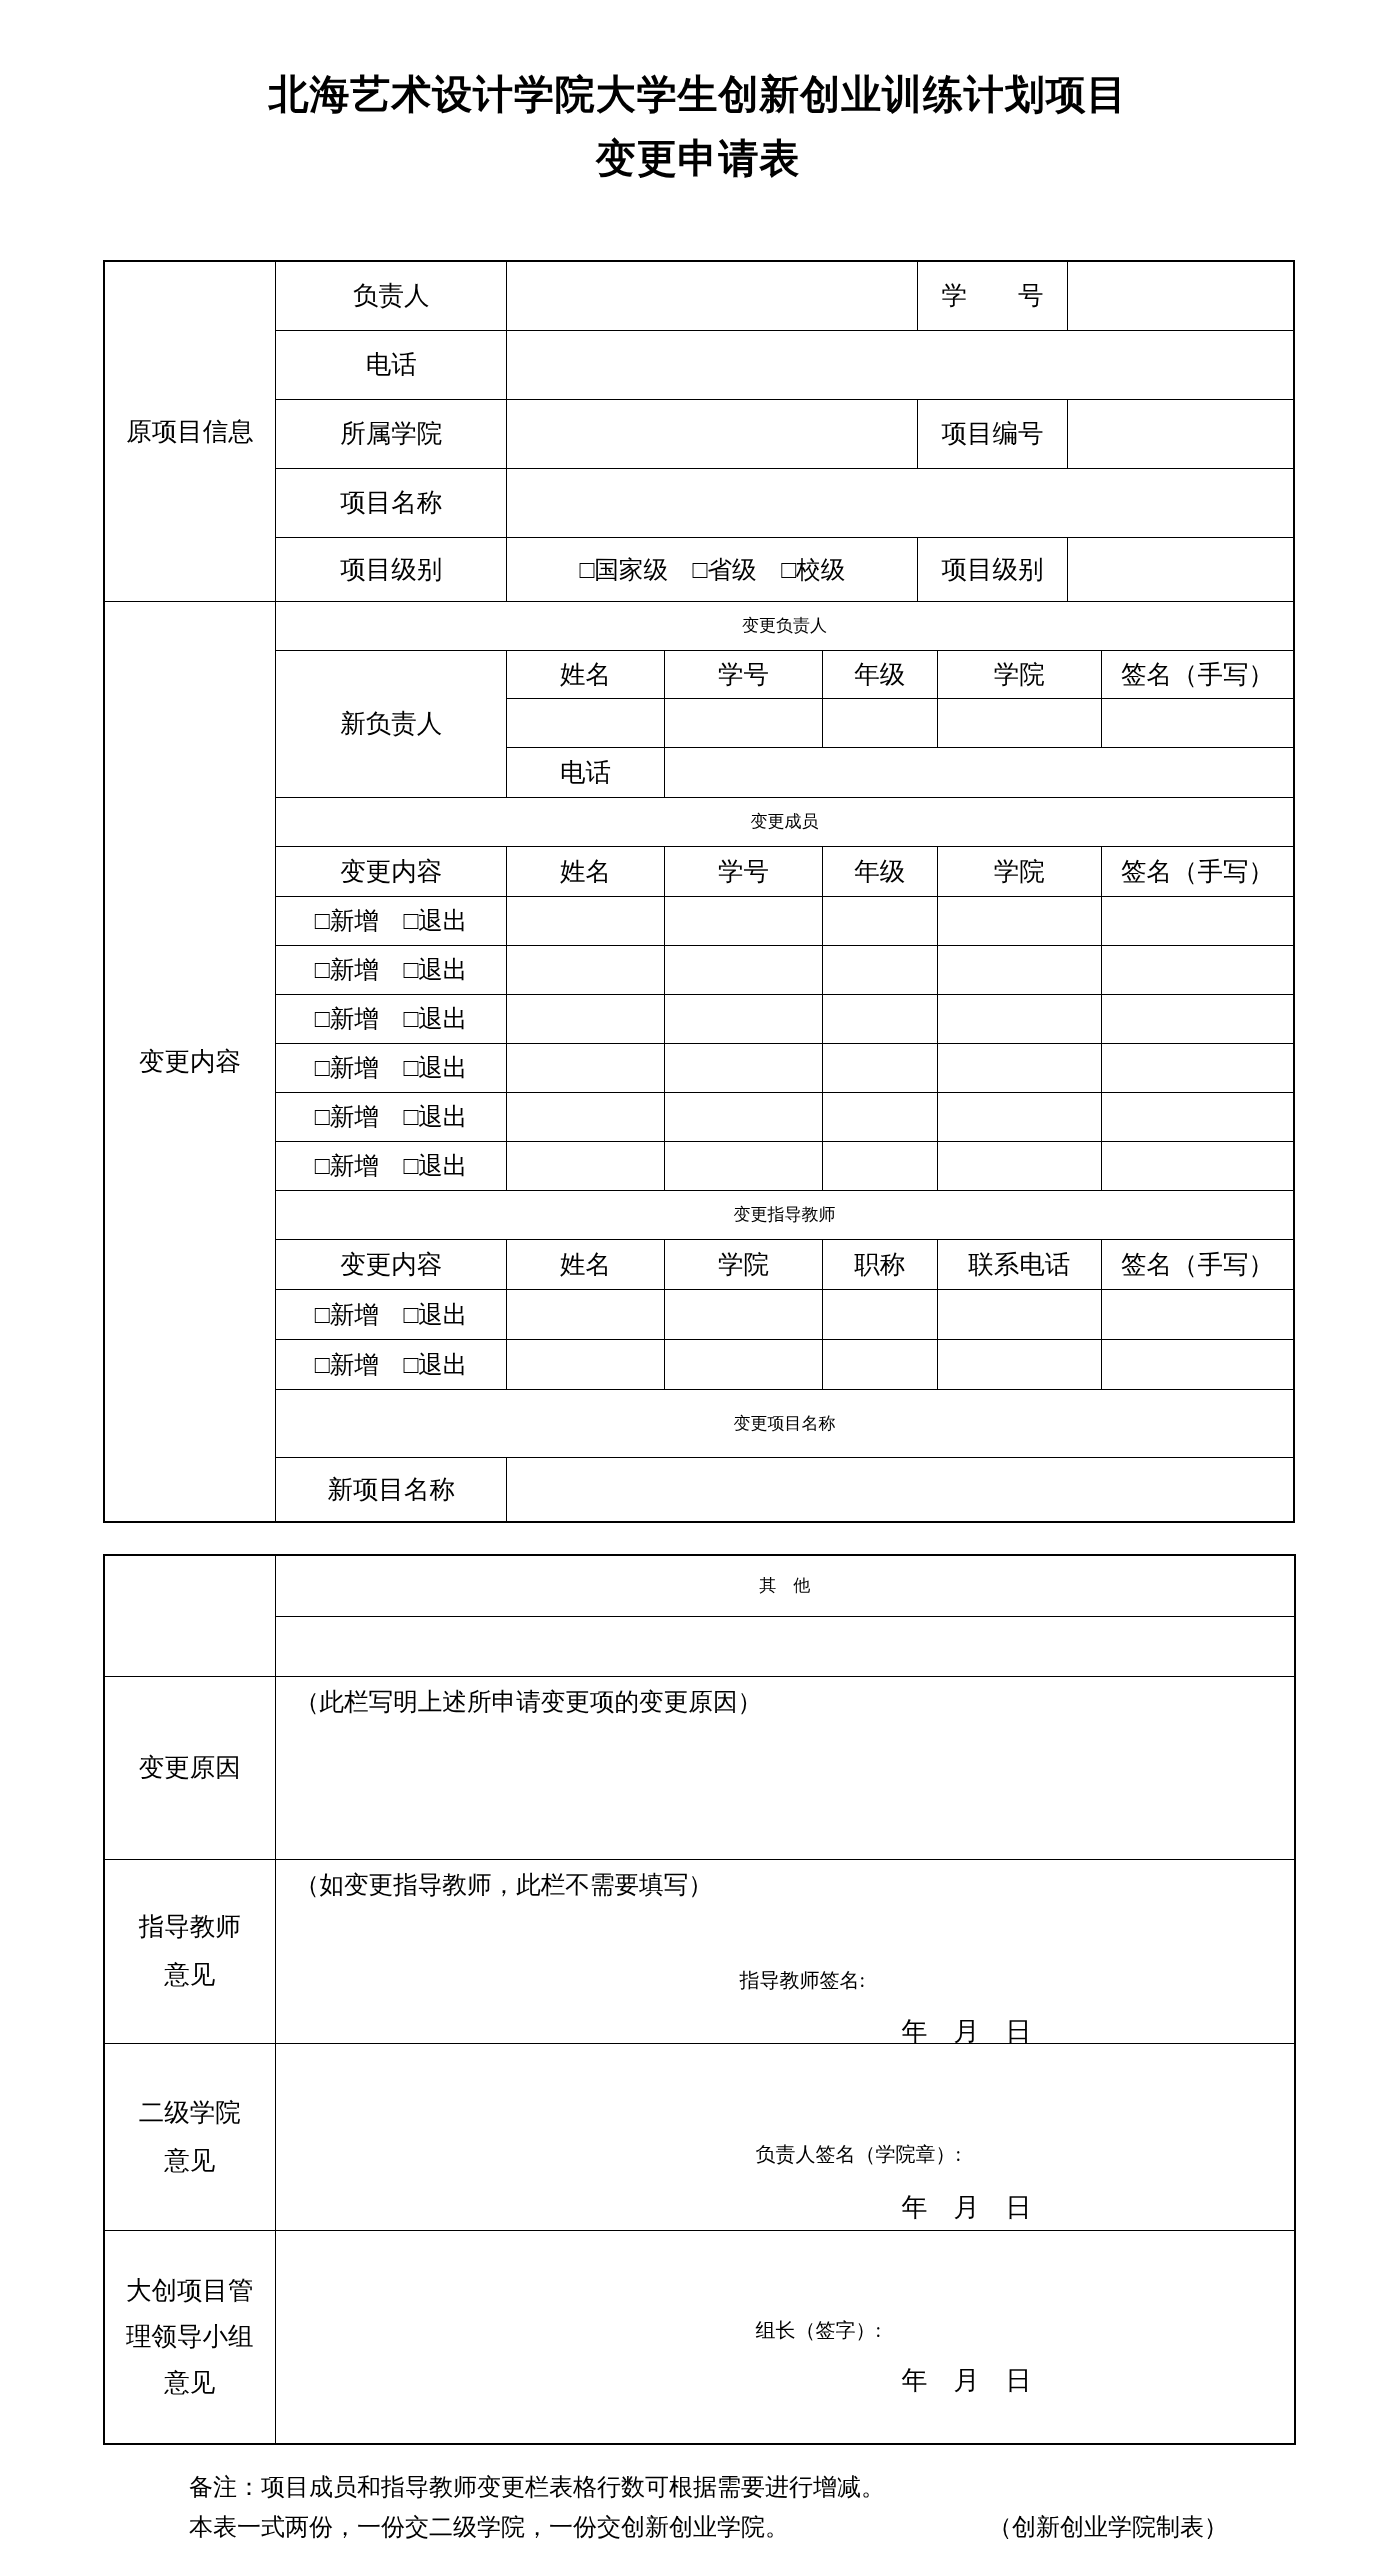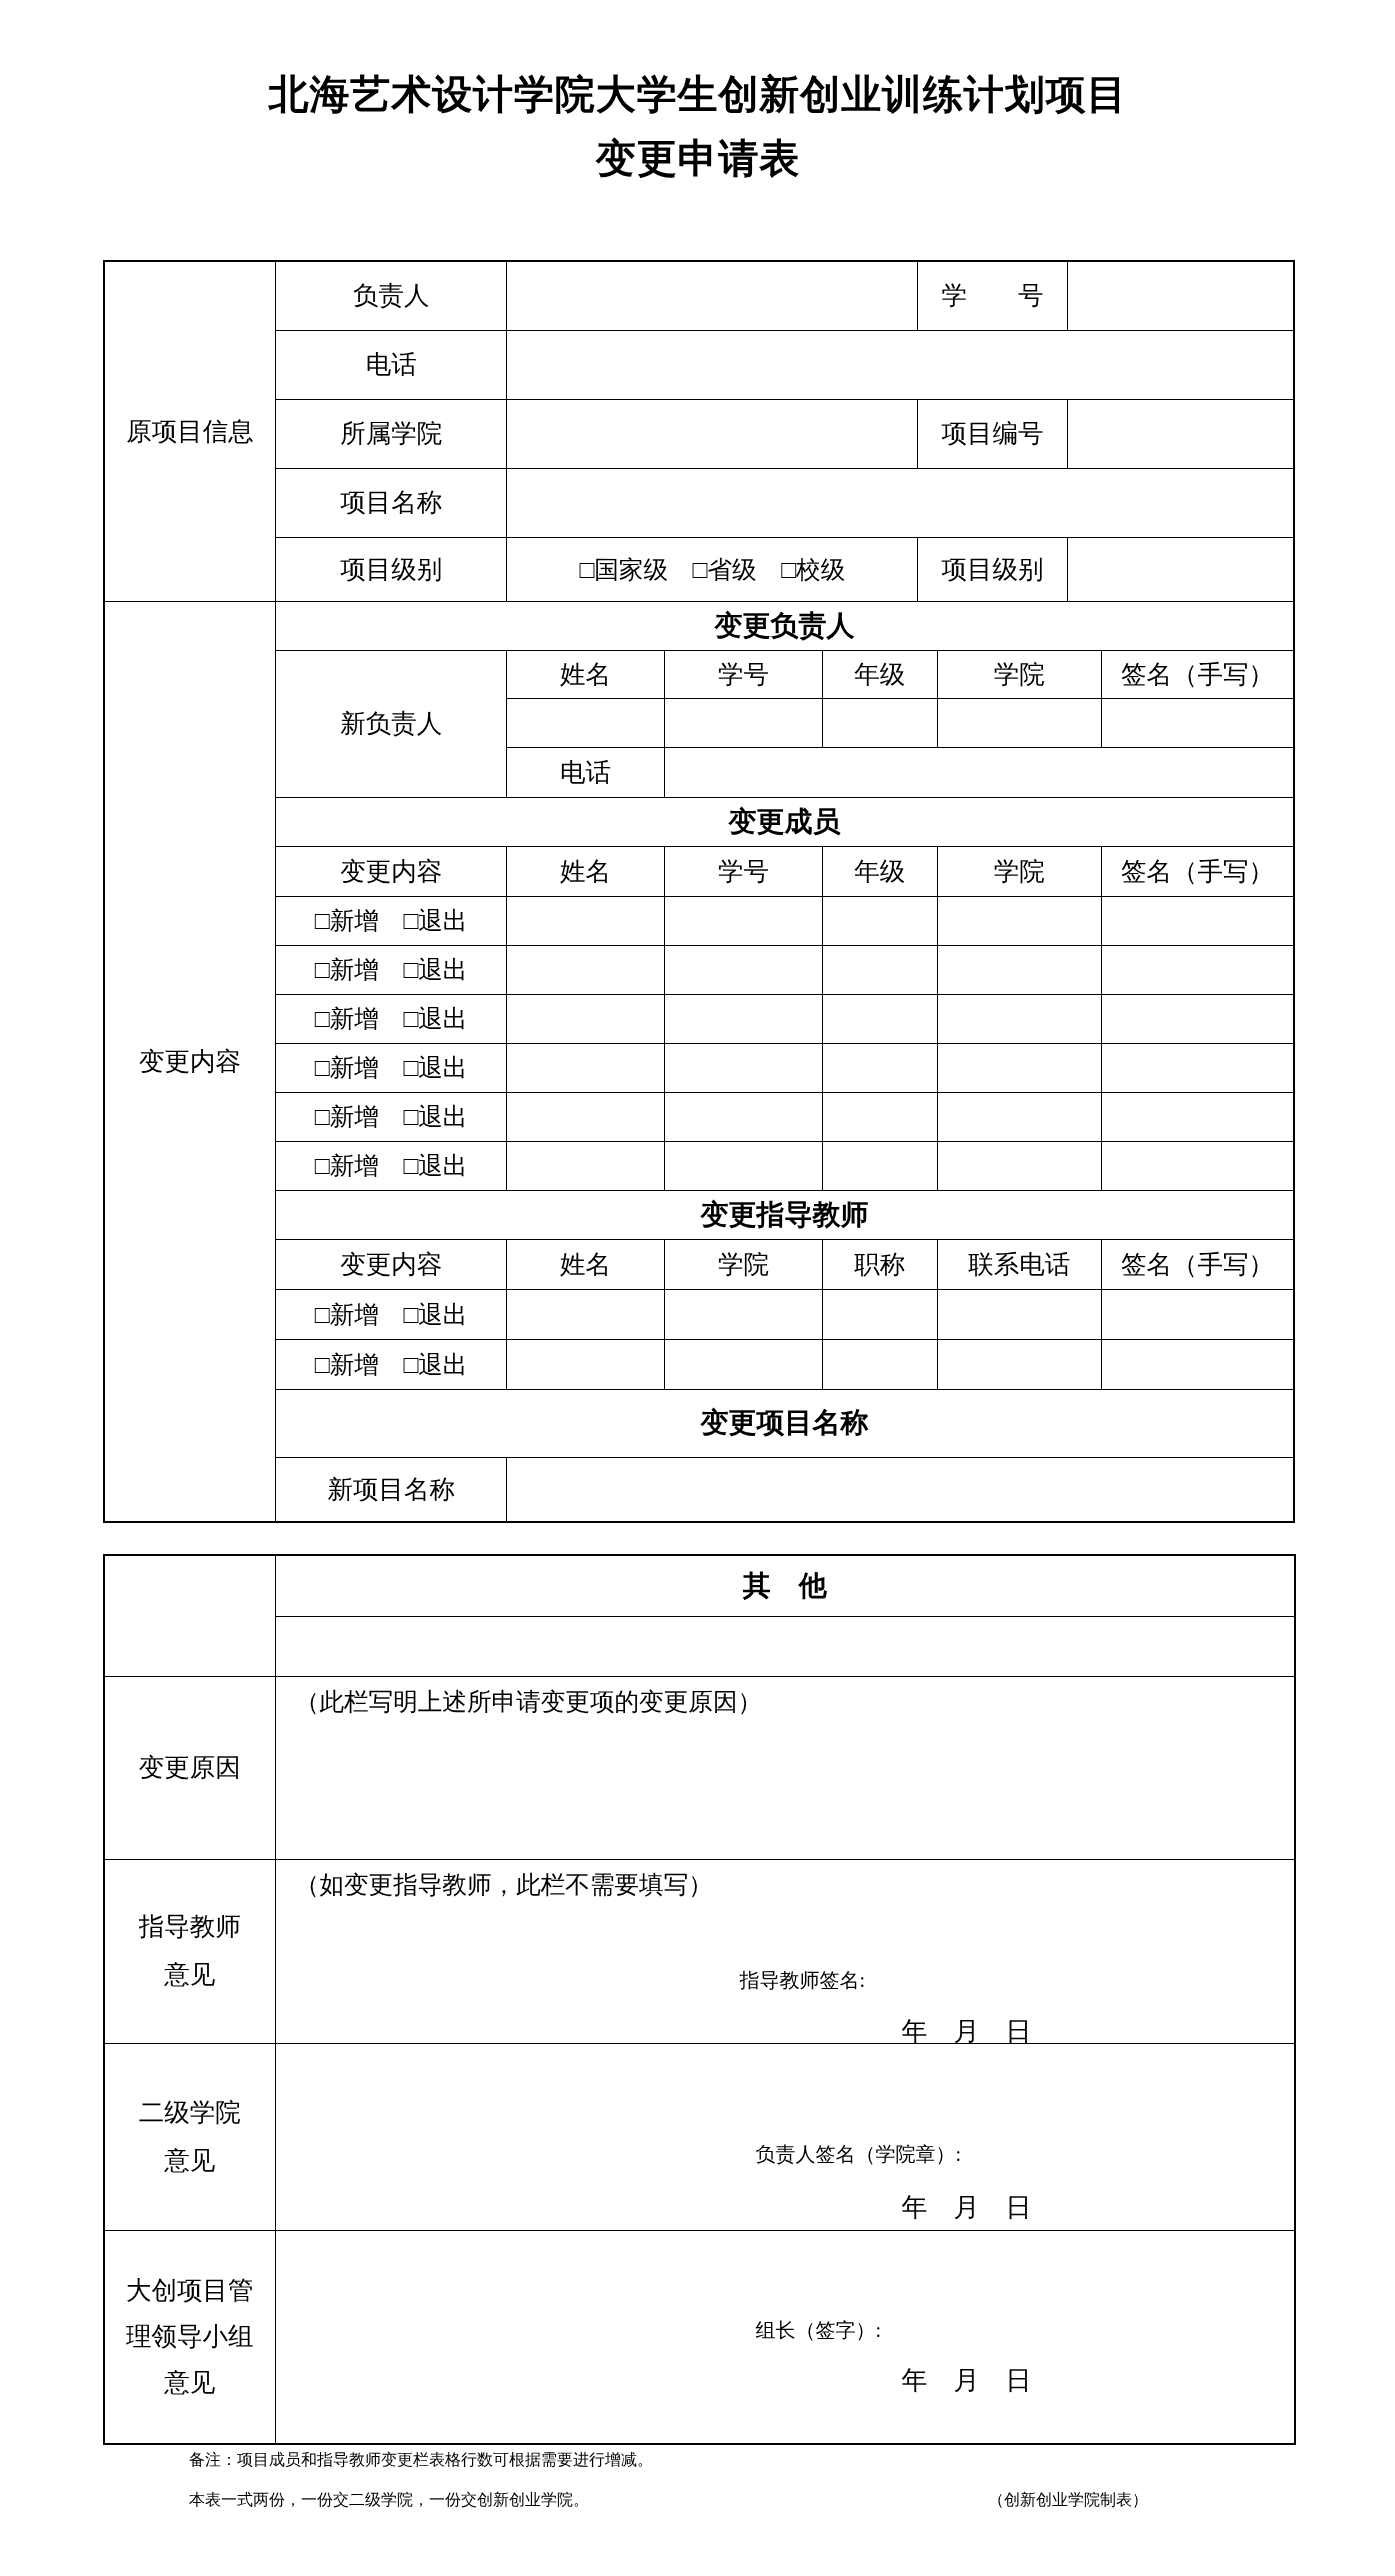--- a/index.html
+++ b/index.html
@@ -13,37 +13,37 @@
     font-size:40px;line-height:64px;letter-spacing:0.9px;
   }
   table{
     border-collapse:collapse;table-layout:fixed;
     margin-left:103px;width:1192px;border:2.6px solid #000;
   }
   td{
     border:1.8px solid #000;text-align:center;vertical-align:middle;
     font-size:25.5px;padding:0;overflow:hidden;word-break:break-all;
   }
-  .sec-h{font-weight:bold;font-size:28px;margin-left:28px;}
+  .sec-h{font-weight:normal;font-size:17px;margin-left:28px;}
   .opt{font-size:24.6px;}
   .left-label{font-size:25.5px;}
   .lbl-4{display:inline-block;width:111px;line-height:48px;text-align:center;}
   .lbl-5{display:inline-block;width:134px;line-height:46px;}
   .op-cell{position:relative;text-align:left;vertical-align:top;}
   .cell-note{padding:8.8px 0 0 19.3px;font-size:24.6px;text-align:left;}
   .sig-label{position:absolute;font-size:20px;white-space:nowrap;}
   .sig-date{position:absolute;font-size:26px;white-space:nowrap;}
   .sig-t .sig-label{left:464px;top:107px;}
   .sig-t .sig-date{left:626px;top:154px;}
   .sig-c .sig-label{left:480px;top:97px;}
   .sig-c .sig-date{left:626px;top:146px;}
   .sig-g .sig-label{left:480px;top:86px;}
   .sig-g .sig-date{left:626px;top:132px;}
   .tbl2{margin-top:31px;}
-  .footer-notes{margin-left:189px;margin-top:2px;font-size:16px;line-height:26px;}
+  .footer-notes{margin-left:189px;margin-top:29px;font-size:24px;line-height:26px;}
   .footer-line2{position:relative;margin-top:14px;width:1126px;}
   .footer-right{position:absolute;left:799px;top:0;}
 </style>
 </head>
 <body>
 
 <div class="doc-title">
   <div>北海艺术设计学院大学生创新创业训练计划项目</div>
   <div>变更申请表</div>
 </div>

